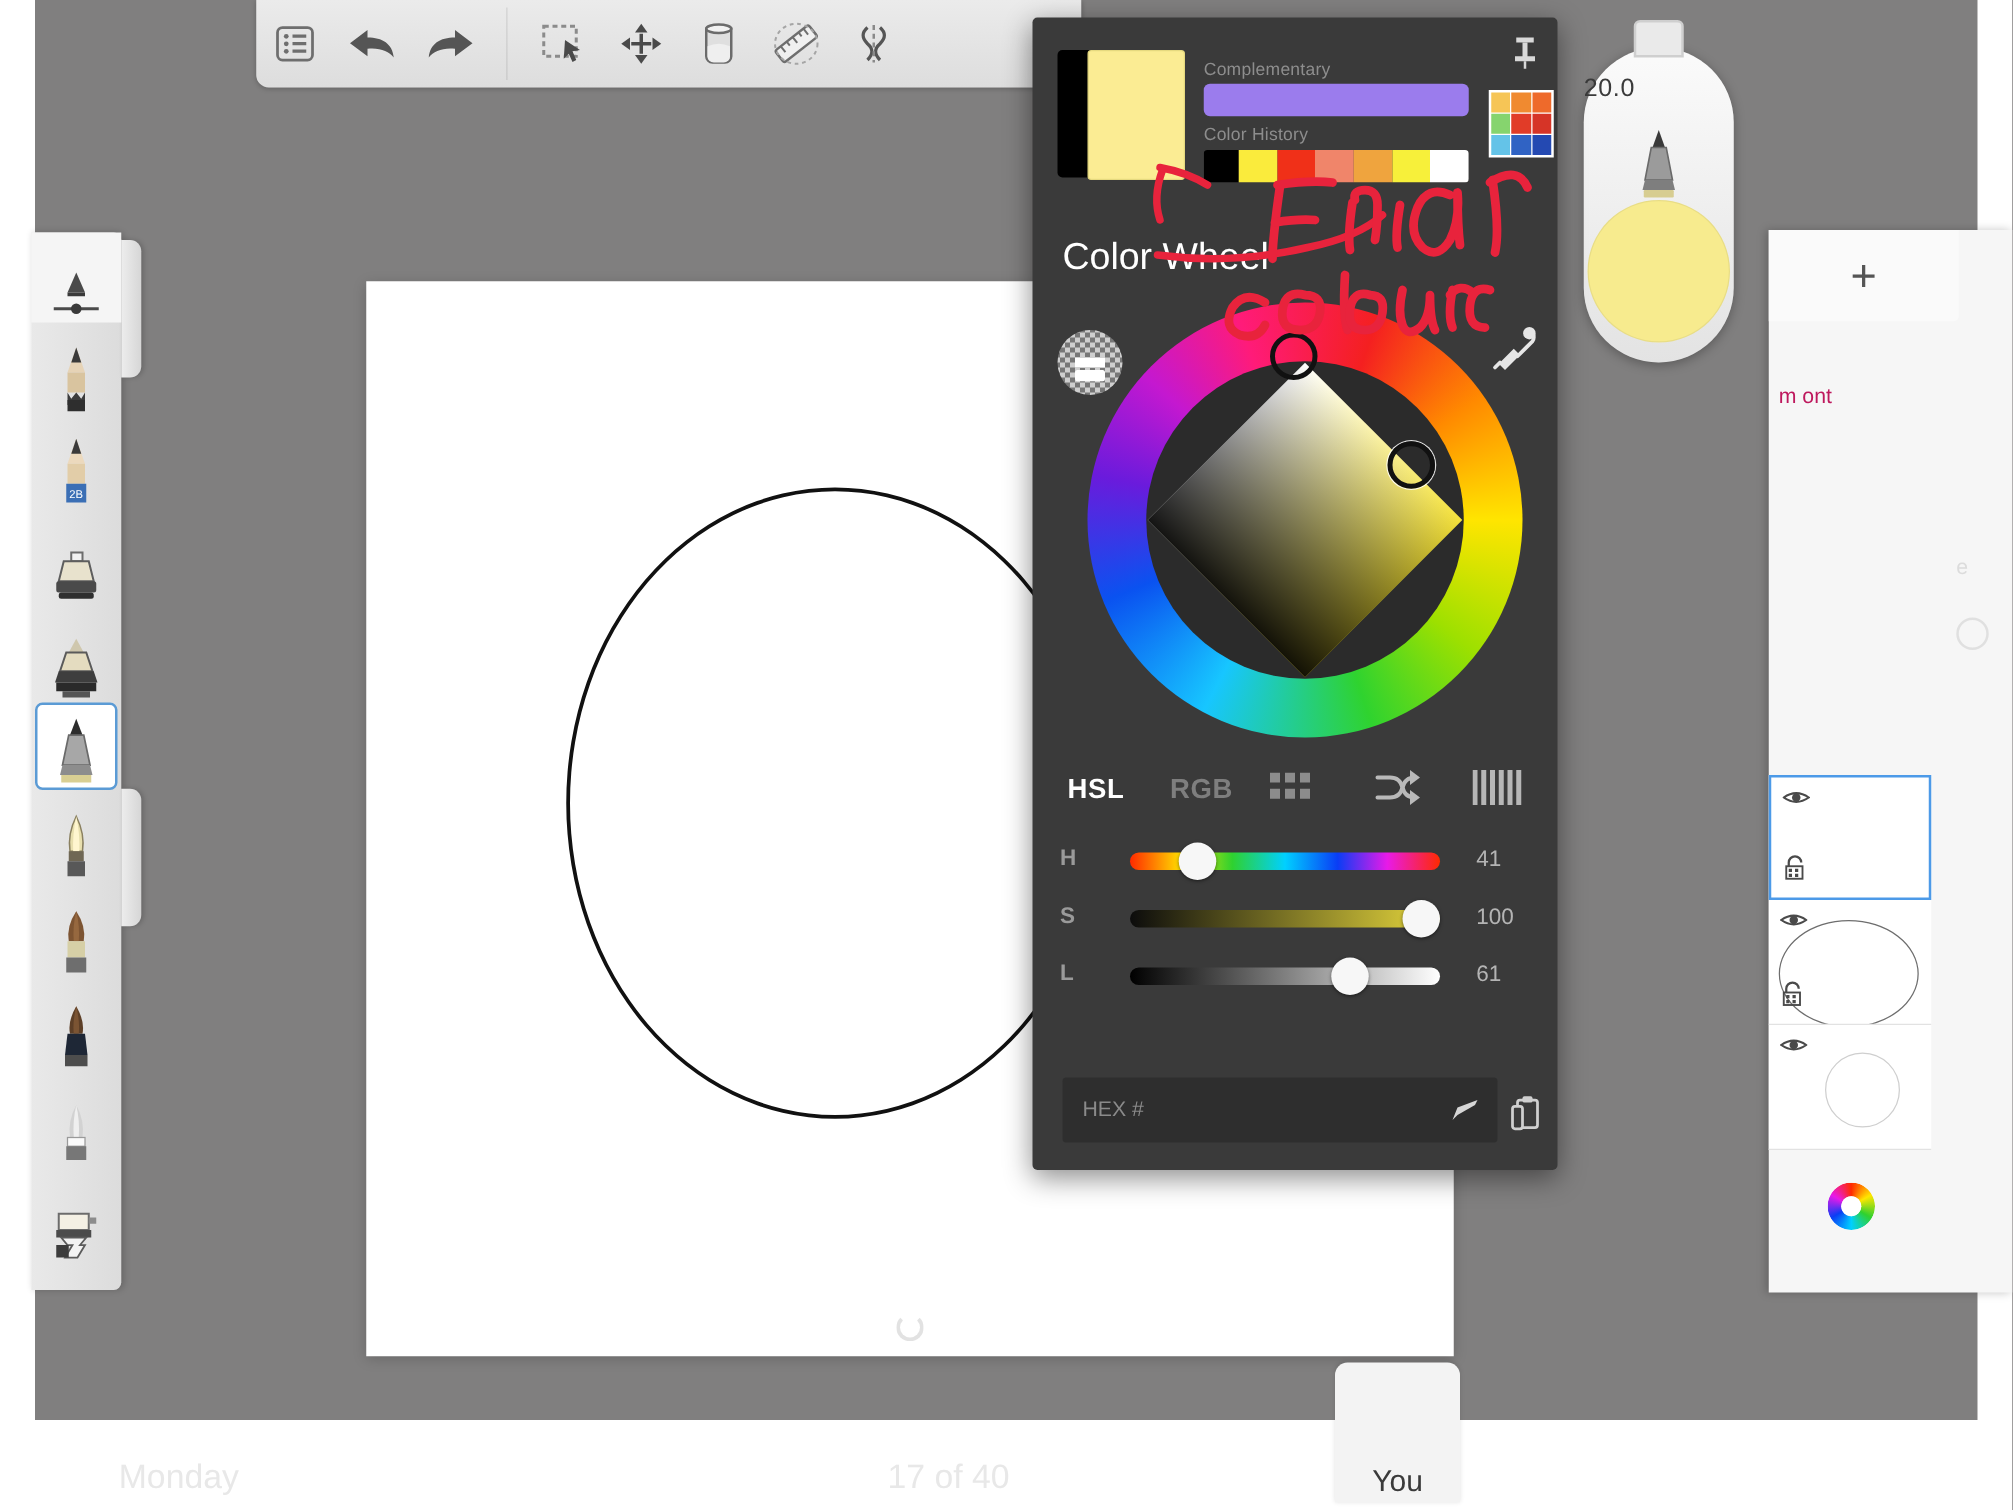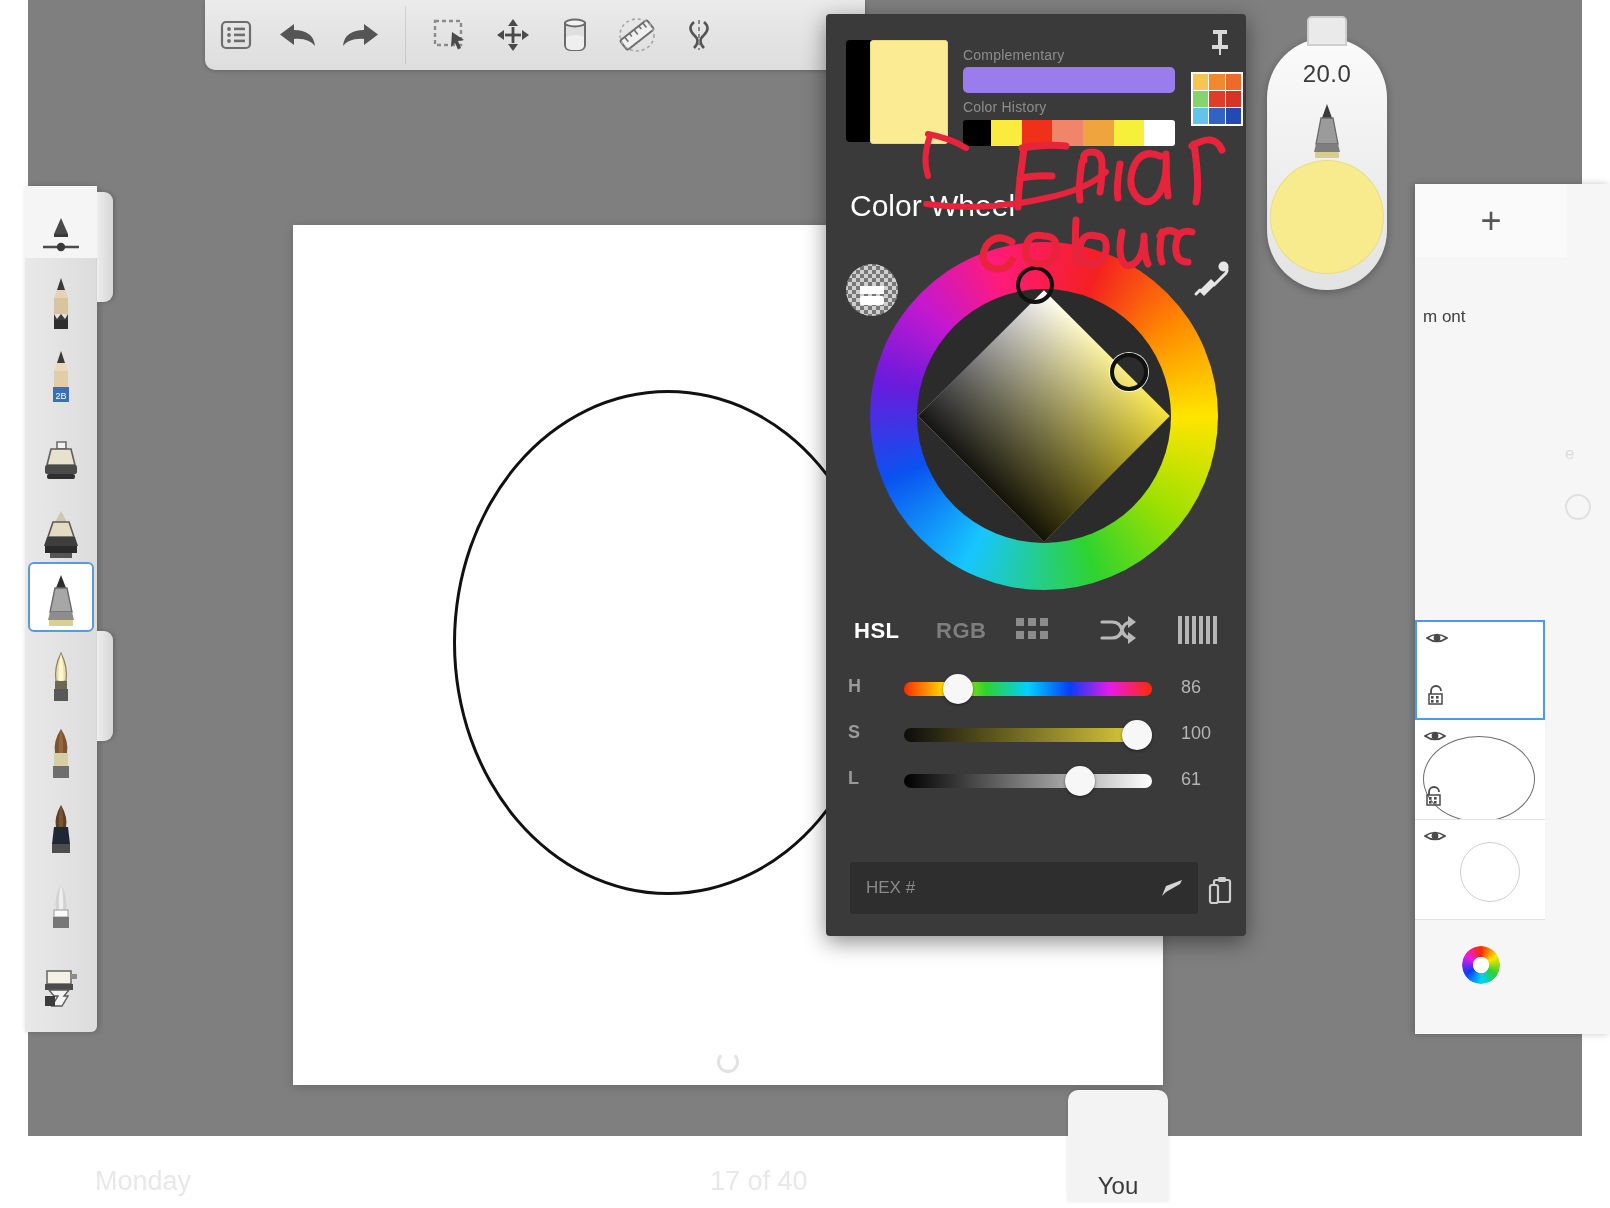--- a/index.html
+++ b/index.html
@@ -81,22 +81,22 @@
     background:linear-gradient(#fbfbfb,#e3e3e3);
     border-radius:60px;box-shadow:0 2px 9px rgba(0,0,0,.3);
     z-index:7;
   }
   #size-pod-clip{
     position:absolute;left:50%;top:-22px;transform:translateX(-50%);
     width:40px;height:30px;background:#eaeaea;border-radius:5px 5px 0 0;
     border:2px solid #cfcfcf;box-sizing:border-box;
   }
   #size-value{
-    position:absolute;top:22px;left:0;right:0;text-align:center;
-    font-size:24px;color:#3a3a3a;letter-spacing:.5px;
+    position:absolute;top:22px;left:0;right:0;text-align:left;
+    font-size:20px;color:#3a3a3a;letter-spacing:.5px;
   }
   #size-brush-icon{position:absolute;top:62px;left:50%;transform:translateX(-50%);}
   #size-color-swatch{
     position:absolute;left:50%;transform:translateX(-50%);bottom:16px;
     width:114px;height:114px;border-radius:50%;background:#f7eb8e;
     box-shadow:inset 0 0 0 1px rgba(0,0,0,.06);
   }
 
   
   #right-panel{
@@ -104,21 +104,21 @@
     background:#f6f6f6;box-shadow:-2px 0 7px rgba(0,0,0,.22);
     z-index:4;
   }
   #add-layer-bar{
     position:absolute;left:0;top:0;width:152px;height:73px;
     background:#fafafa;display:flex;align-items:center;justify-content:center;
     border-bottom-right-radius:4px;cursor:pointer;
   }
   #panel-ghost-text{
     position:absolute;left:8px;top:120px;width:180px;
-    font-size:17px;line-height:26px;color:#404040;
+    font-size:17px;line-height:26px;color:#be185d;
   }
   #panel-ghost-e{position:absolute;left:150px;top:260px;font-size:17px;color:#dcdcdc;}
   #panel-ghost-o{
     position:absolute;left:150px;top:310px;width:26px;height:26px;
     border:2px solid #e0e0e0;border-radius:50%;box-sizing:border-box;
   }
   #layer-stack{position:absolute;left:0;top:436px;width:130px;}
   .layer-row{
     position:relative;width:130px;height:100px;background:#fff;
     border-bottom:1px solid #e2e2e2;box-sizing:border-box;cursor:pointer;
@@ -685,21 +685,21 @@
           </g>
         </svg>
       </div>
     </div>
 
     <div id="sliders">
       <div class="slider-row">
         <div class="slider-label">H</div>
         <div class="slider-track" id="track-h"></div>
         <div class="slider-knob" id="knob-h" style="left: 117.24px;"></div>
-        <div class="slider-value">86</div>
+        <div class="slider-value">41</div>
       </div>
       <div class="slider-row">
         <div class="slider-label">S</div>
         <div class="slider-track" id="track-s"></div>
         <div class="slider-knob" id="knob-s" style="left: 296px;"></div>
         <div class="slider-value">100</div>
       </div>
       <div class="slider-row">
         <div class="slider-label">L</div>
         <div class="slider-track" id="track-l"></div>

